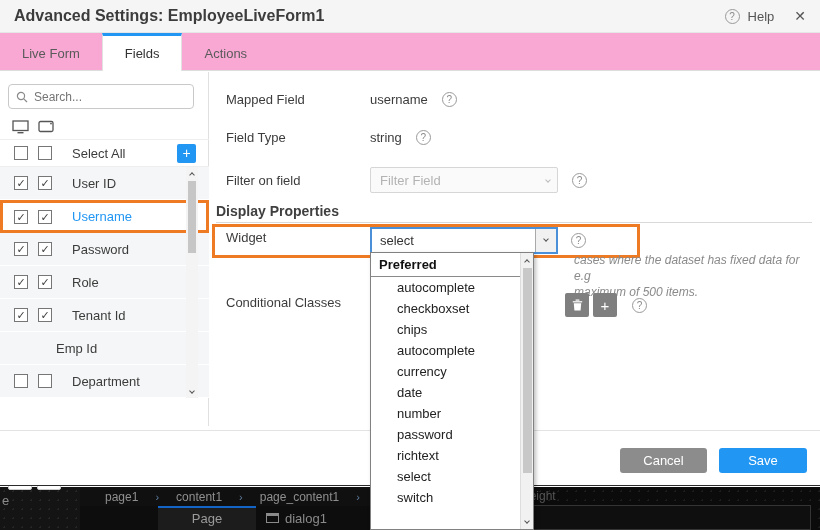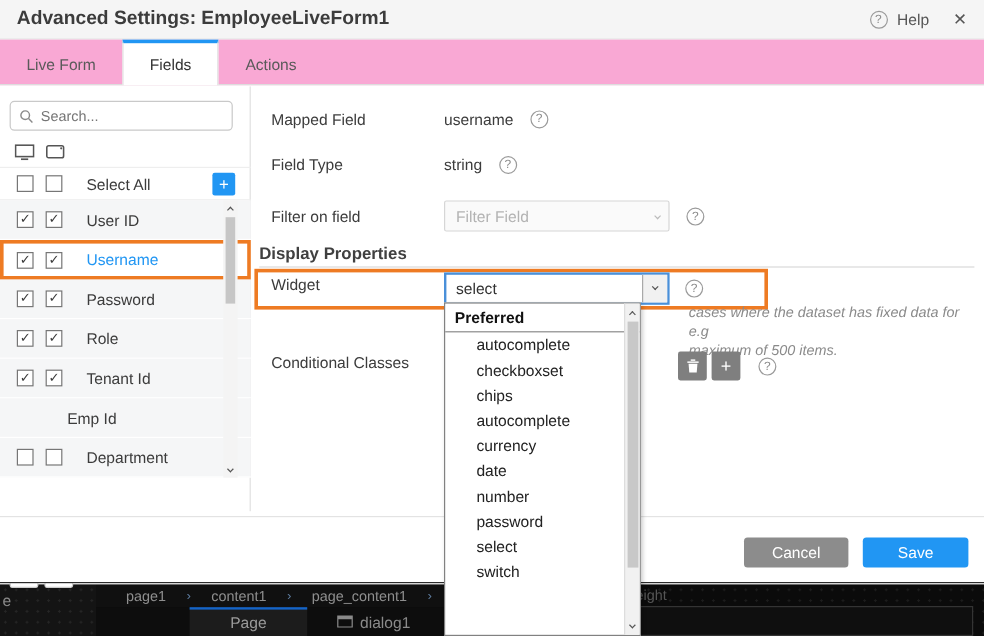--- a/index.html
+++ b/index.html
@@ -6,21 +6,21 @@
   body { font-family:"Liberation Sans", sans-serif; background:#222; }
   .screen { position:relative; width:820px; height:530px; overflow:hidden; background:#0d0d0d; }
 
   
   .bgband { position:absolute; left:0; top:487px; width:820px; height:43px; background:#0d0d0d; z-index:1; }
   .bg-left { position:absolute; left:0; top:0; width:80px; height:43px; background:#141414;
              background-image:radial-gradient(#262626 1px, transparent 1px); background-size:9px 9px; color:#8a8a8a; font-size:13px; padding:6px 2px; }
   .bg-crumbbar { position:absolute; left:80px; top:0; width:428px; height:19px; background:#101010; display:flex; align-items:center; gap:17px; padding-left:25px; font-size:12px; color:#8f8f8f; white-space:nowrap; overflow:hidden; }
   .bg-crumbbar .sep { color:#5f7ea0; font-size:11px; }
   .crumb-last { color:#2f7fd6; }
-  .bg-tabstrip { position:absolute; left:80px; top:19px; width:428px; height:24px; background:#0d0d0d; display:flex; align-items:center;gap:15px; }
+  .bg-tabstrip { position:absolute; left:80px; top:19px; width:428px; height:24px; background:#0d0d0d; display:flex; align-items:center; }
   .bg-pagetab { width:98px; margin-left:78px; height:24px; background:#1c1c1c; border-top:2px solid #1464c8; color:#9a9a9a; font-size:13px; text-align:center; line-height:22px; }
   .bg-dialogtab { display:flex; align-items:center; gap:6px; margin-left:10px; color:#8a8a8a; font-size:13px; }
   .win-icon { display:inline-block; width:13px; height:10px; border:1px solid #8a8a8a; border-top-width:3px; }
   .bg-right { position:absolute; left:508px; top:0; width:312px; height:43px; background:#0b0b0b; border-left:1px solid #1e1e1e;
               background-image:radial-gradient(#1d1d1d 1px, transparent 1px); background-size:9px 9px; }
   .bg-height-label { position:absolute; left:12px; top:2px; font-size:12px; color:#565656; }
   .bg-height-input { position:absolute; left:12px; top:18px; width:290px; height:25px; border:1px solid #343434; background:#0f0f0f; }
 
   
   .dialog { position:absolute; left:0; top:0; width:820px; height:487px; background:#fff; z-index:2; }
@@ -307,20 +307,21 @@
   <div class="dropdown">
     <div class="dd-group">Preferred</div>
     <div class="opt">autocomplete</div>
     <div class="opt">checkboxset</div>
     <div class="opt">chips</div>
     <div class="opt">autocomplete</div>
     <div class="opt">currency</div>
     <div class="opt">date</div>
     <div class="opt">number</div>
     <div class="opt">password</div>
+    <div class="opt">richtext</div>
     <div class="opt">select</div>
     <div class="opt">switch</div>
     <div class="dd-scroll">
       <div class="scroll-arrow" style="top:1px;">
           <span class="chev sm up"></span>
         </div>
       <div class="thumb"></div>
       <div class="scroll-arrow" style="bottom:1px;">
           <span class="chev sm down"></span>
         </div>

